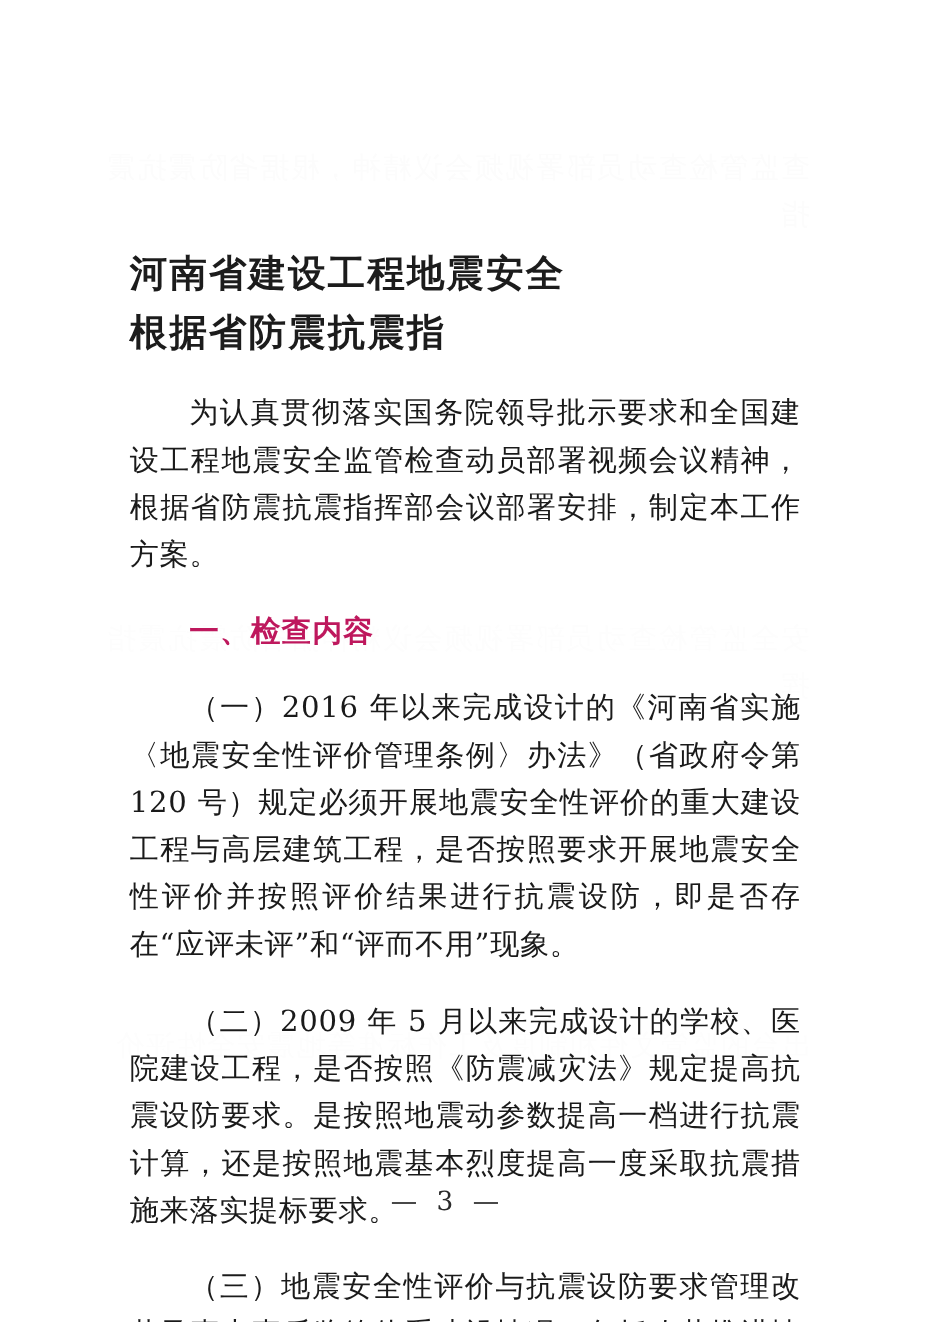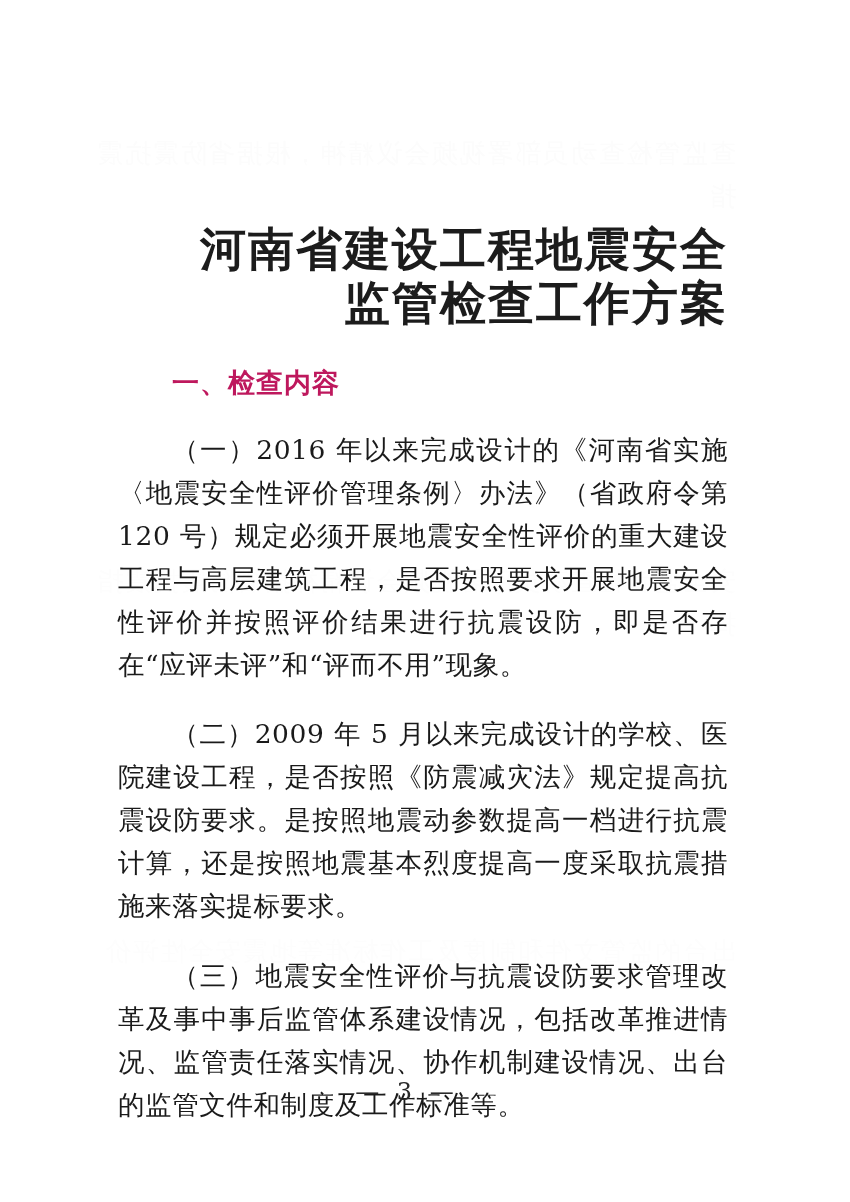--- a/index.html
+++ b/index.html
@@ -47,24 +47,24 @@
 
   .content {
     position: absolute;
     left: 118px;
     top: 0;
     width: 610px;
   }
 
   .doc-title {
     margin-top: 222px;
-    text-align: right;
+    text-align: left;
     font-family: "DejaVu Serif", "Liberation Serif", serif;
     font-weight: bold;
-    font-size: 46px;
+    font-size: 34px;
     line-height: 54px;
     color: #1c1c1c;
     letter-spacing: 2px;
   }
   .doc-title .tline { display: block; }
 
   .para {
     font-family: "DejaVu Serif", "Liberation Serif", serif;
     font-size: 26.5px;
     line-height: 43px;
@@ -107,23 +107,24 @@
 <div class="page">
 
   <div class="bleed-through b1">查监管检查动员部署视频会议精神，根据省防震抗震指</div>
   <div class="bleed-through b2">安全监管检查动员部署视频会议精神据省防震抗震指挥</div>
   <div class="bleed-through b3">出台的监管文件和制度及工作标准等地震安全性评价</div>
 
   <div class="content">
 
     <h1 class="doc-title">
       <span class="tline">河南省建设工程地震安全</span>
-      <span class="tline">监管检查工作方案</span>
+      <span class="tline">根据省防震抗震指</span>
     </h1>
 
+    <p class="para">为认真贯彻落实国务院领导批示要求和全国建设工程地震安全监管检查动员部署视频会议精神，根据省防震抗震指挥部会议部署安排，制定本工作方案。</p>
 
     <h2 class="section-heading">一、检查内容</h2>
 
     <p class="para">（一）2016 年以来完成设计的《河南省实施〈地震安全性评价管理条例〉办法》（省政府令第 120 号）规定必须开展地震安全性评价的重大建设工程与高层建筑工程，是否按照要求开展地震安全性评价并按照评价结果进行抗震设防，即是否存在“应评未评”和“评而不用”现象。</p>
     <p class="para">（二）2009 年 5 月以来完成设计的学校、医院建设工程，是否按照《防震减灾法》规定提高抗震设防要求。是按照地震动参数提高一档进行抗震计算，还是按照地震基本烈度提高一度采取抗震措施来落实提标要求。</p>
     <p class="para">（三）地震安全性评价与抗震设防要求管理改革及事中事后监管体系建设情况，包括改革推进情况、监管责任落实情况、协作机制建设情况、出台的监管文件和制度及工作标准等。</p>
 
   </div>
 
   <div class="page-number">— 3 —</div>

